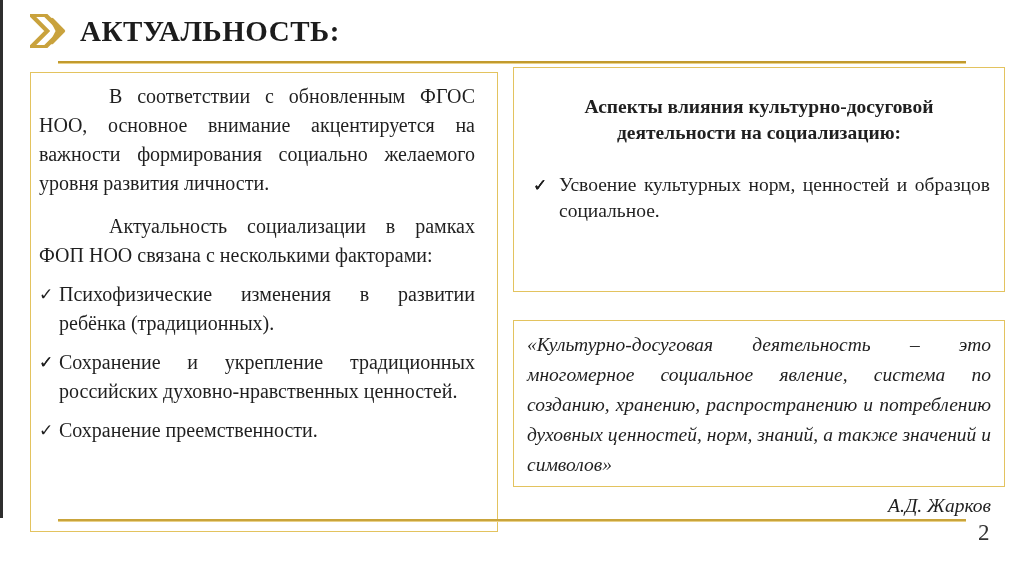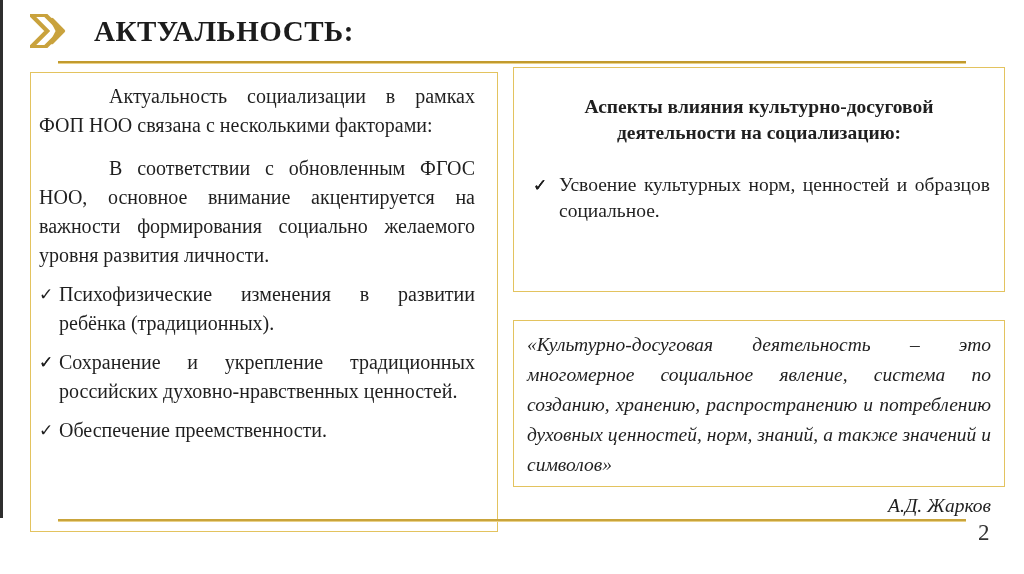--- a/index.html
+++ b/index.html
@@ -17,21 +17,21 @@
     left: 0; top: 0;
     width: 3px; height: 518px;
     background: #2e2e2e;
   }
 
   .title-row {
     position: absolute;
     left: 30px; top: 14px;
     display: flex;
     align-items: center;
-    gap: 22px;
+    gap: 8px;
   }
   .chevron-icon { width: 42px; height: 34px; }
   .page-title {
     font-size: 29px;
     font-weight: bold;
     letter-spacing: 0.5px;
     color: #1c1c1c;
     white-space: nowrap;
   }
 
@@ -130,37 +130,37 @@
   <svg class="chevron-icon" viewBox="0 0 44 36" aria-hidden="true">
     <path d="M1 1 L16 1 L33 18 L16 35 L1 35 L18 18 Z" fill="none" stroke="#c9a23d" stroke-width="4.5"></path>
     <path d="M23 6 L35 18 L23 30 L29 18 Z" fill="#c9a23d" stroke="#c9a23d" stroke-width="4" stroke-linejoin="round"></path>
   </svg>
   <div class="page-title">АКТУАЛЬНОСТЬ:</div>
 </div>
 
 <div class="title-underline"></div>
 
 <div class="gold-box left-box">
+  <p>В соответствии с обновленным ФГОС НОО, основное внимание акцентируется на важности формирования социально желаемого уровня развития личности.</p>
   <p>Актуальность социализации в рамках ФОП НОО связана с несколькими факторами:</p>
-  <p>В соответствии с обновленным ФГОС НОО, основное внимание акцентируется на важности формирования социально желаемого уровня развития личности.</p>
   <ul class="check-list">
     <li class="check-item">
       <span class="check-glyph">✓</span>
       <span>Психофизические изменения в развитии ребёнка (традиционных).</span>
     </li>
     <li class="check-item">
       <span class="check-glyph">✓</span>
     </li>
     <li class="check-item">
       <span class="check-glyph">✓</span>
       <span>Сохранение и укрепление традиционных российских духовно-нравственных ценностей.</span>
     </li>
     <li class="check-item">
       <span class="check-glyph">✓</span>
-      <span>Обеспечение преемственности.</span>
+      <span>Сохранение преемственности.</span>
     </li>
   </ul>
 </div>
 
 <div class="gold-box right-top-box">
   <div class="box-heading">Аспекты влияния культурно-досуговой деятельности на социализацию:</div>
   <ul class="check-list">
     <li class="check-item">
       <span class="check-glyph">✓</span>
     </li>

